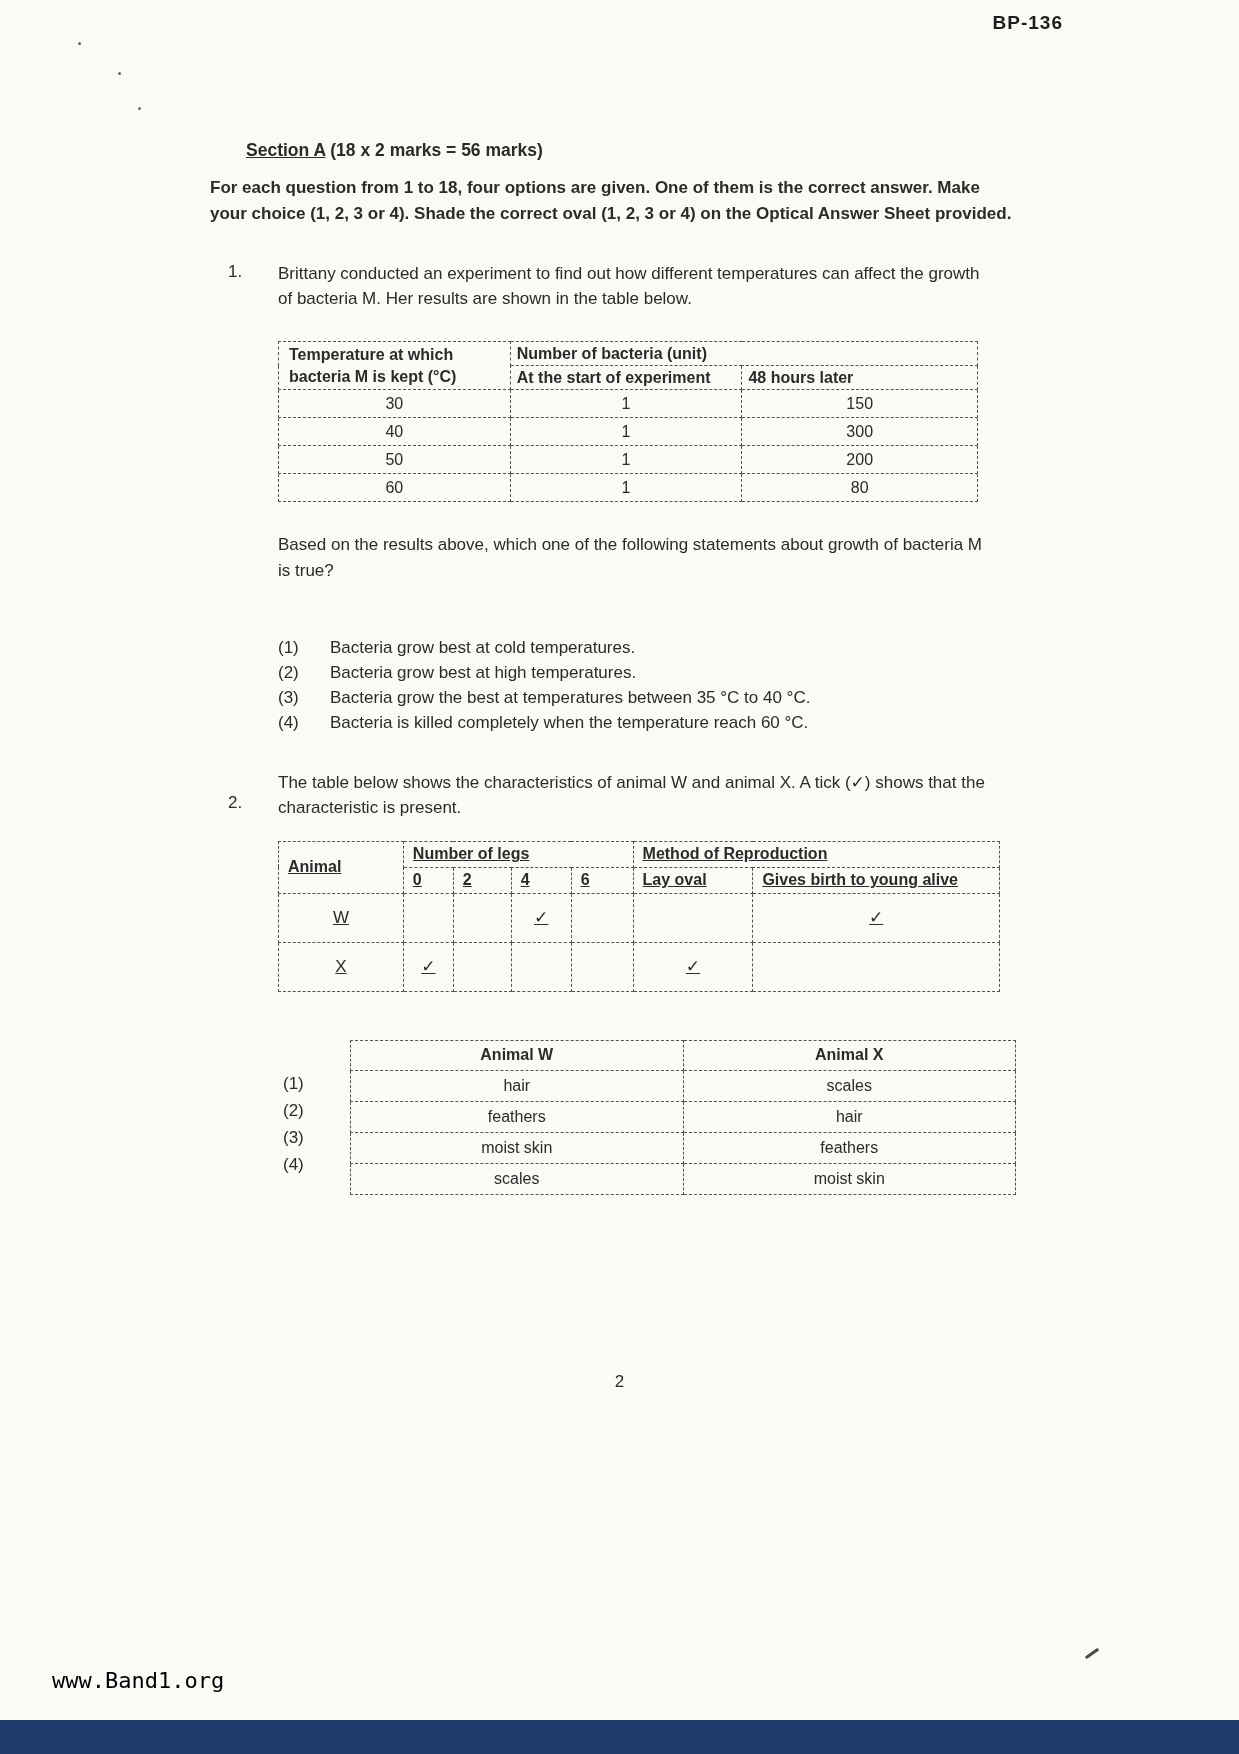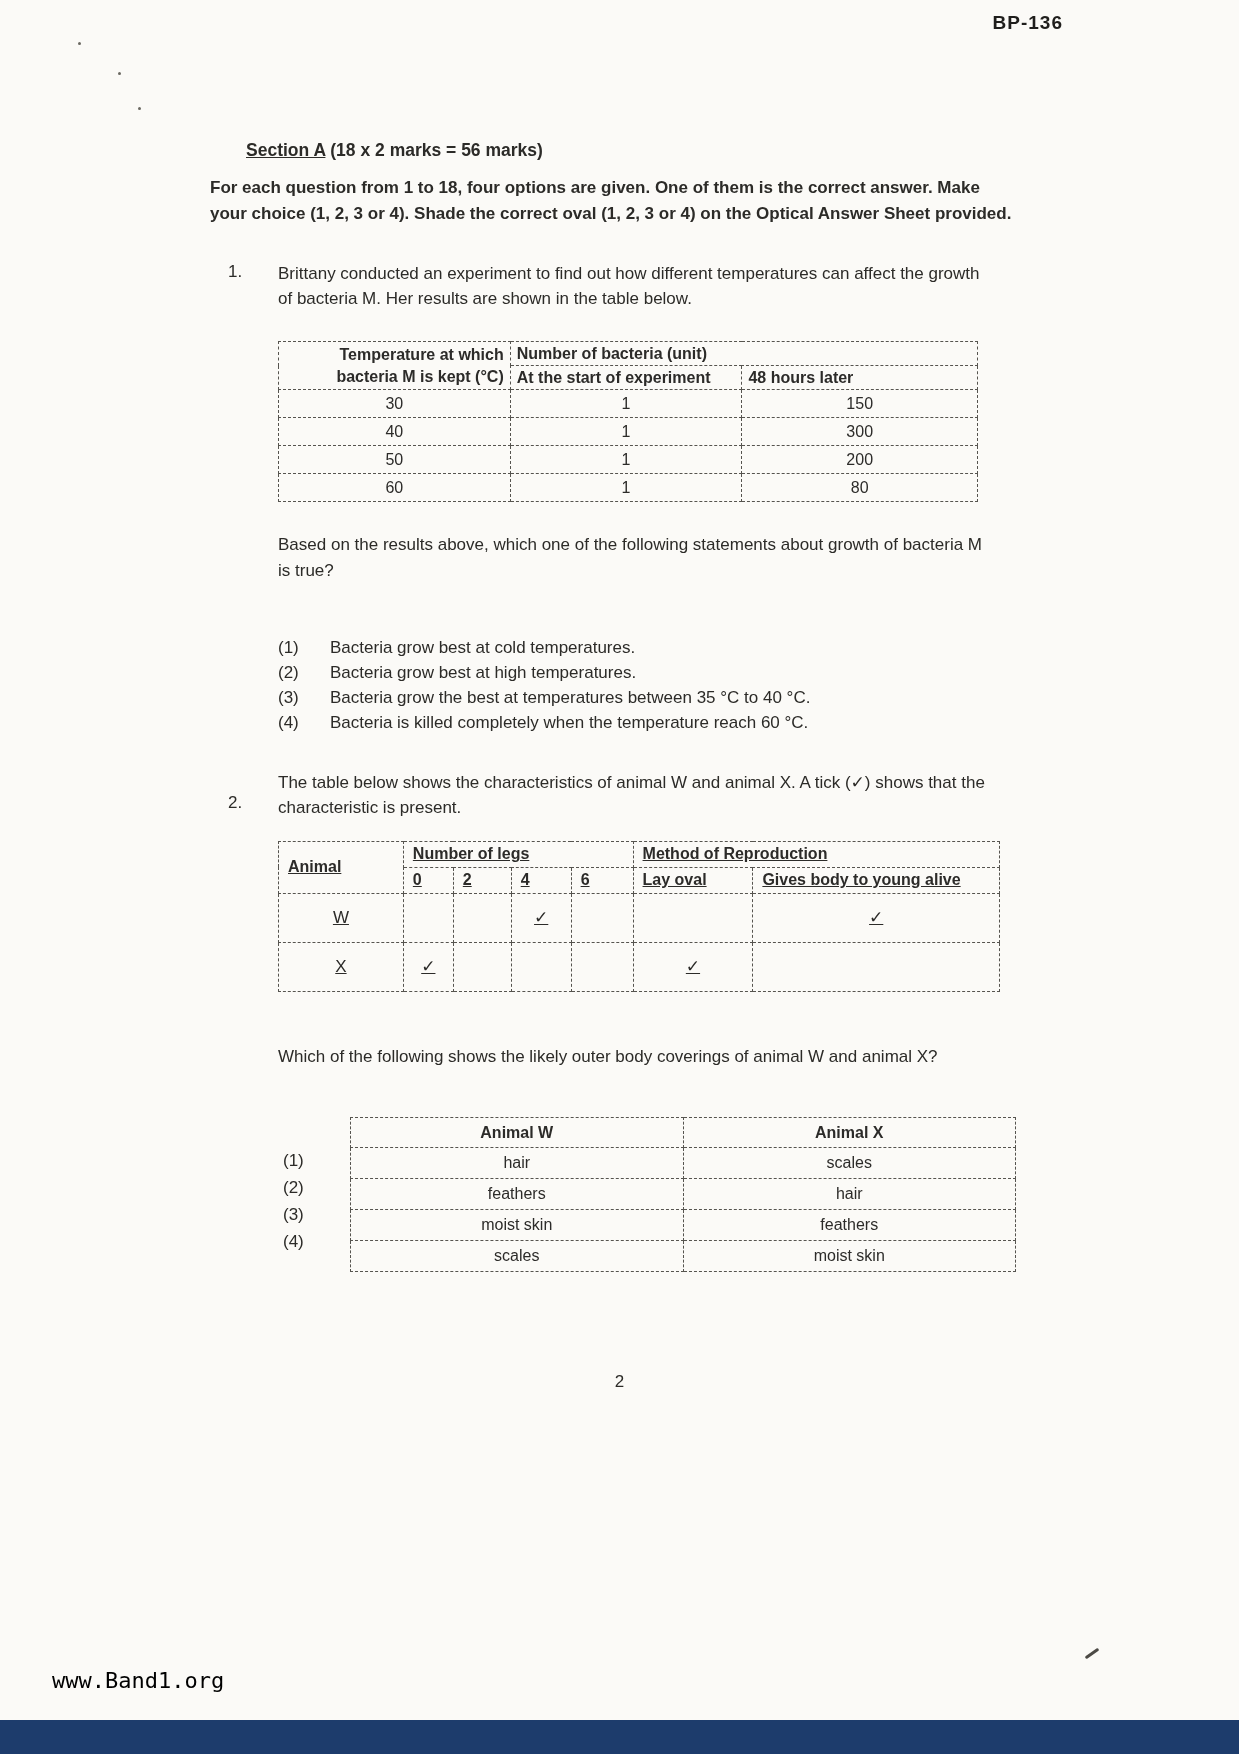--- a/index.html
+++ b/index.html
@@ -25,21 +25,21 @@
   }
   .question{display:flex;margin-top:36px;}
   .qnum{flex:none;width:68px;padding-left:18px;box-sizing:border-box;font-size:17px;}
   .qbody{flex:1;min-width:0;}
   .stem{margin:0;font-size:17px;line-height:1.45;width:712px;}
   .scan-table{border-collapse:collapse;color:#2c2b29;}
   .scan-table th,.scan-table td{border:1px dashed #56544f;padding:2px 6px;}
   .scan-table th{font-size:16px;font-weight:bold;}
   .scan-table td{font-size:16px;}
   table.t1{margin-top:30px;width:700px;}
-  table.t1 th.th-left{text-align:right;padding-left:10px;line-height:1.35;}
+  table.t1 th.th-left{text-align:left;padding-left:10px;line-height:1.35;}
   table.t1 th{text-align:left;}
   table.t1 td{text-align:center;height:23px;}
   .qtext{margin:30px 0 0 0;font-size:17px;line-height:1.5;width:712px;}
   .options{margin-top:52px;}
   .option{display:flex;font-size:17px;line-height:25px;}
   .option .olabel{flex:none;width:52px;}
   table.t2{margin-top:20px;width:722px;text-decoration:underline;}
   table.t2 th{text-align:left;padding-left:9px;height:21px;}
   table.t2 td{height:44px;text-align:center;font-size:17px;}
   table.t2 td.animal{text-align:center;}
@@ -170,21 +170,21 @@
               <th rowspan="2">Animal</th>
               <th colspan="4">Number of legs</th>
               <th colspan="2">Method of Reproduction</th>
             </tr>
             <tr>
               <th>0</th>
               <th>2</th>
               <th>4</th>
               <th>6</th>
               <th>Lay oval</th>
-              <th>Gives body to young alive</th>
+              <th>Gives birth to young alive</th>
             </tr>
           </thead>
           <tbody>
             <tr>
               <td class="animal">W</td>
               <td></td>
               <td></td>
               <td>✓</td>
               <td></td>
               <td></td>
@@ -195,21 +195,20 @@
               <td>✓</td>
               <td></td>
               <td></td>
               <td></td>
               <td>✓</td>
               <td></td>
             </tr>
           </tbody>
         </table>
 
-        <p class="qtext" style="margin-top:52px;">Which of the following shows the likely outer body coverings of animal W and animal X?</p>
 
         <div class="opt-wrap">
           <div class="opt-labels">
             <div>(1)</div>
             <div>(2)</div>
             <div>(3)</div>
             <div>(4)</div>
           </div>
           <table class="scan-table t3">
             <colgroup>

